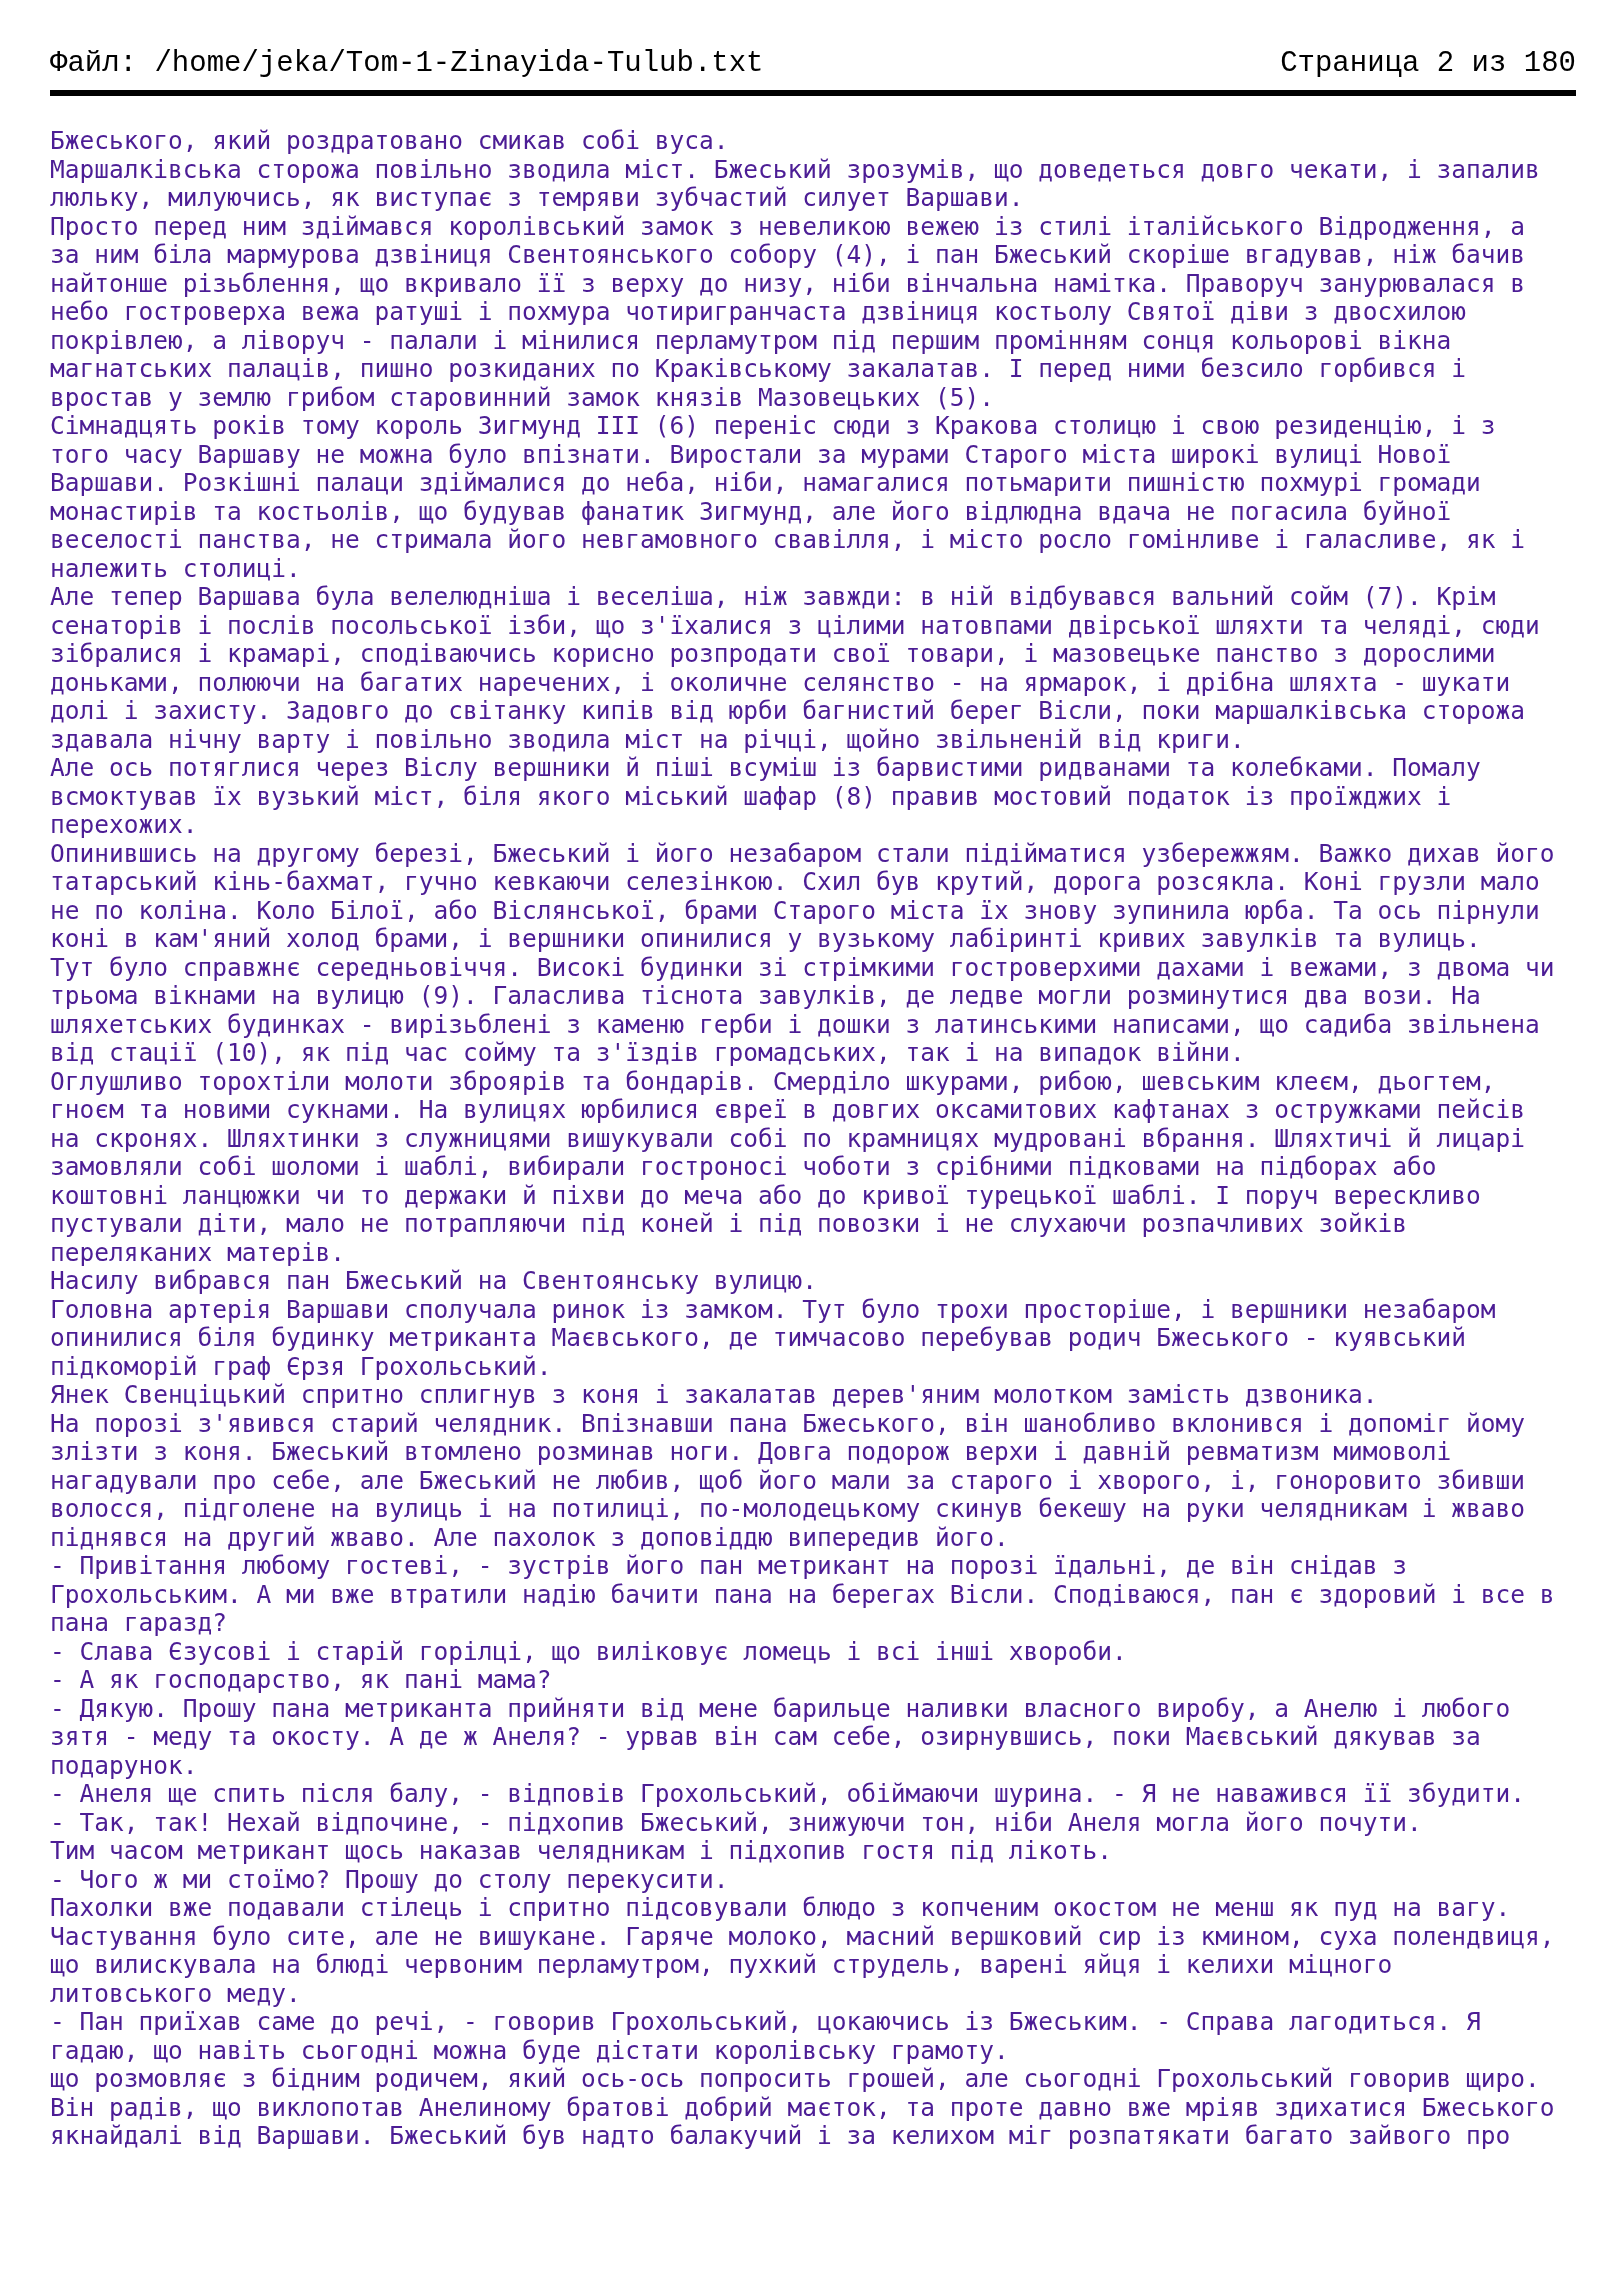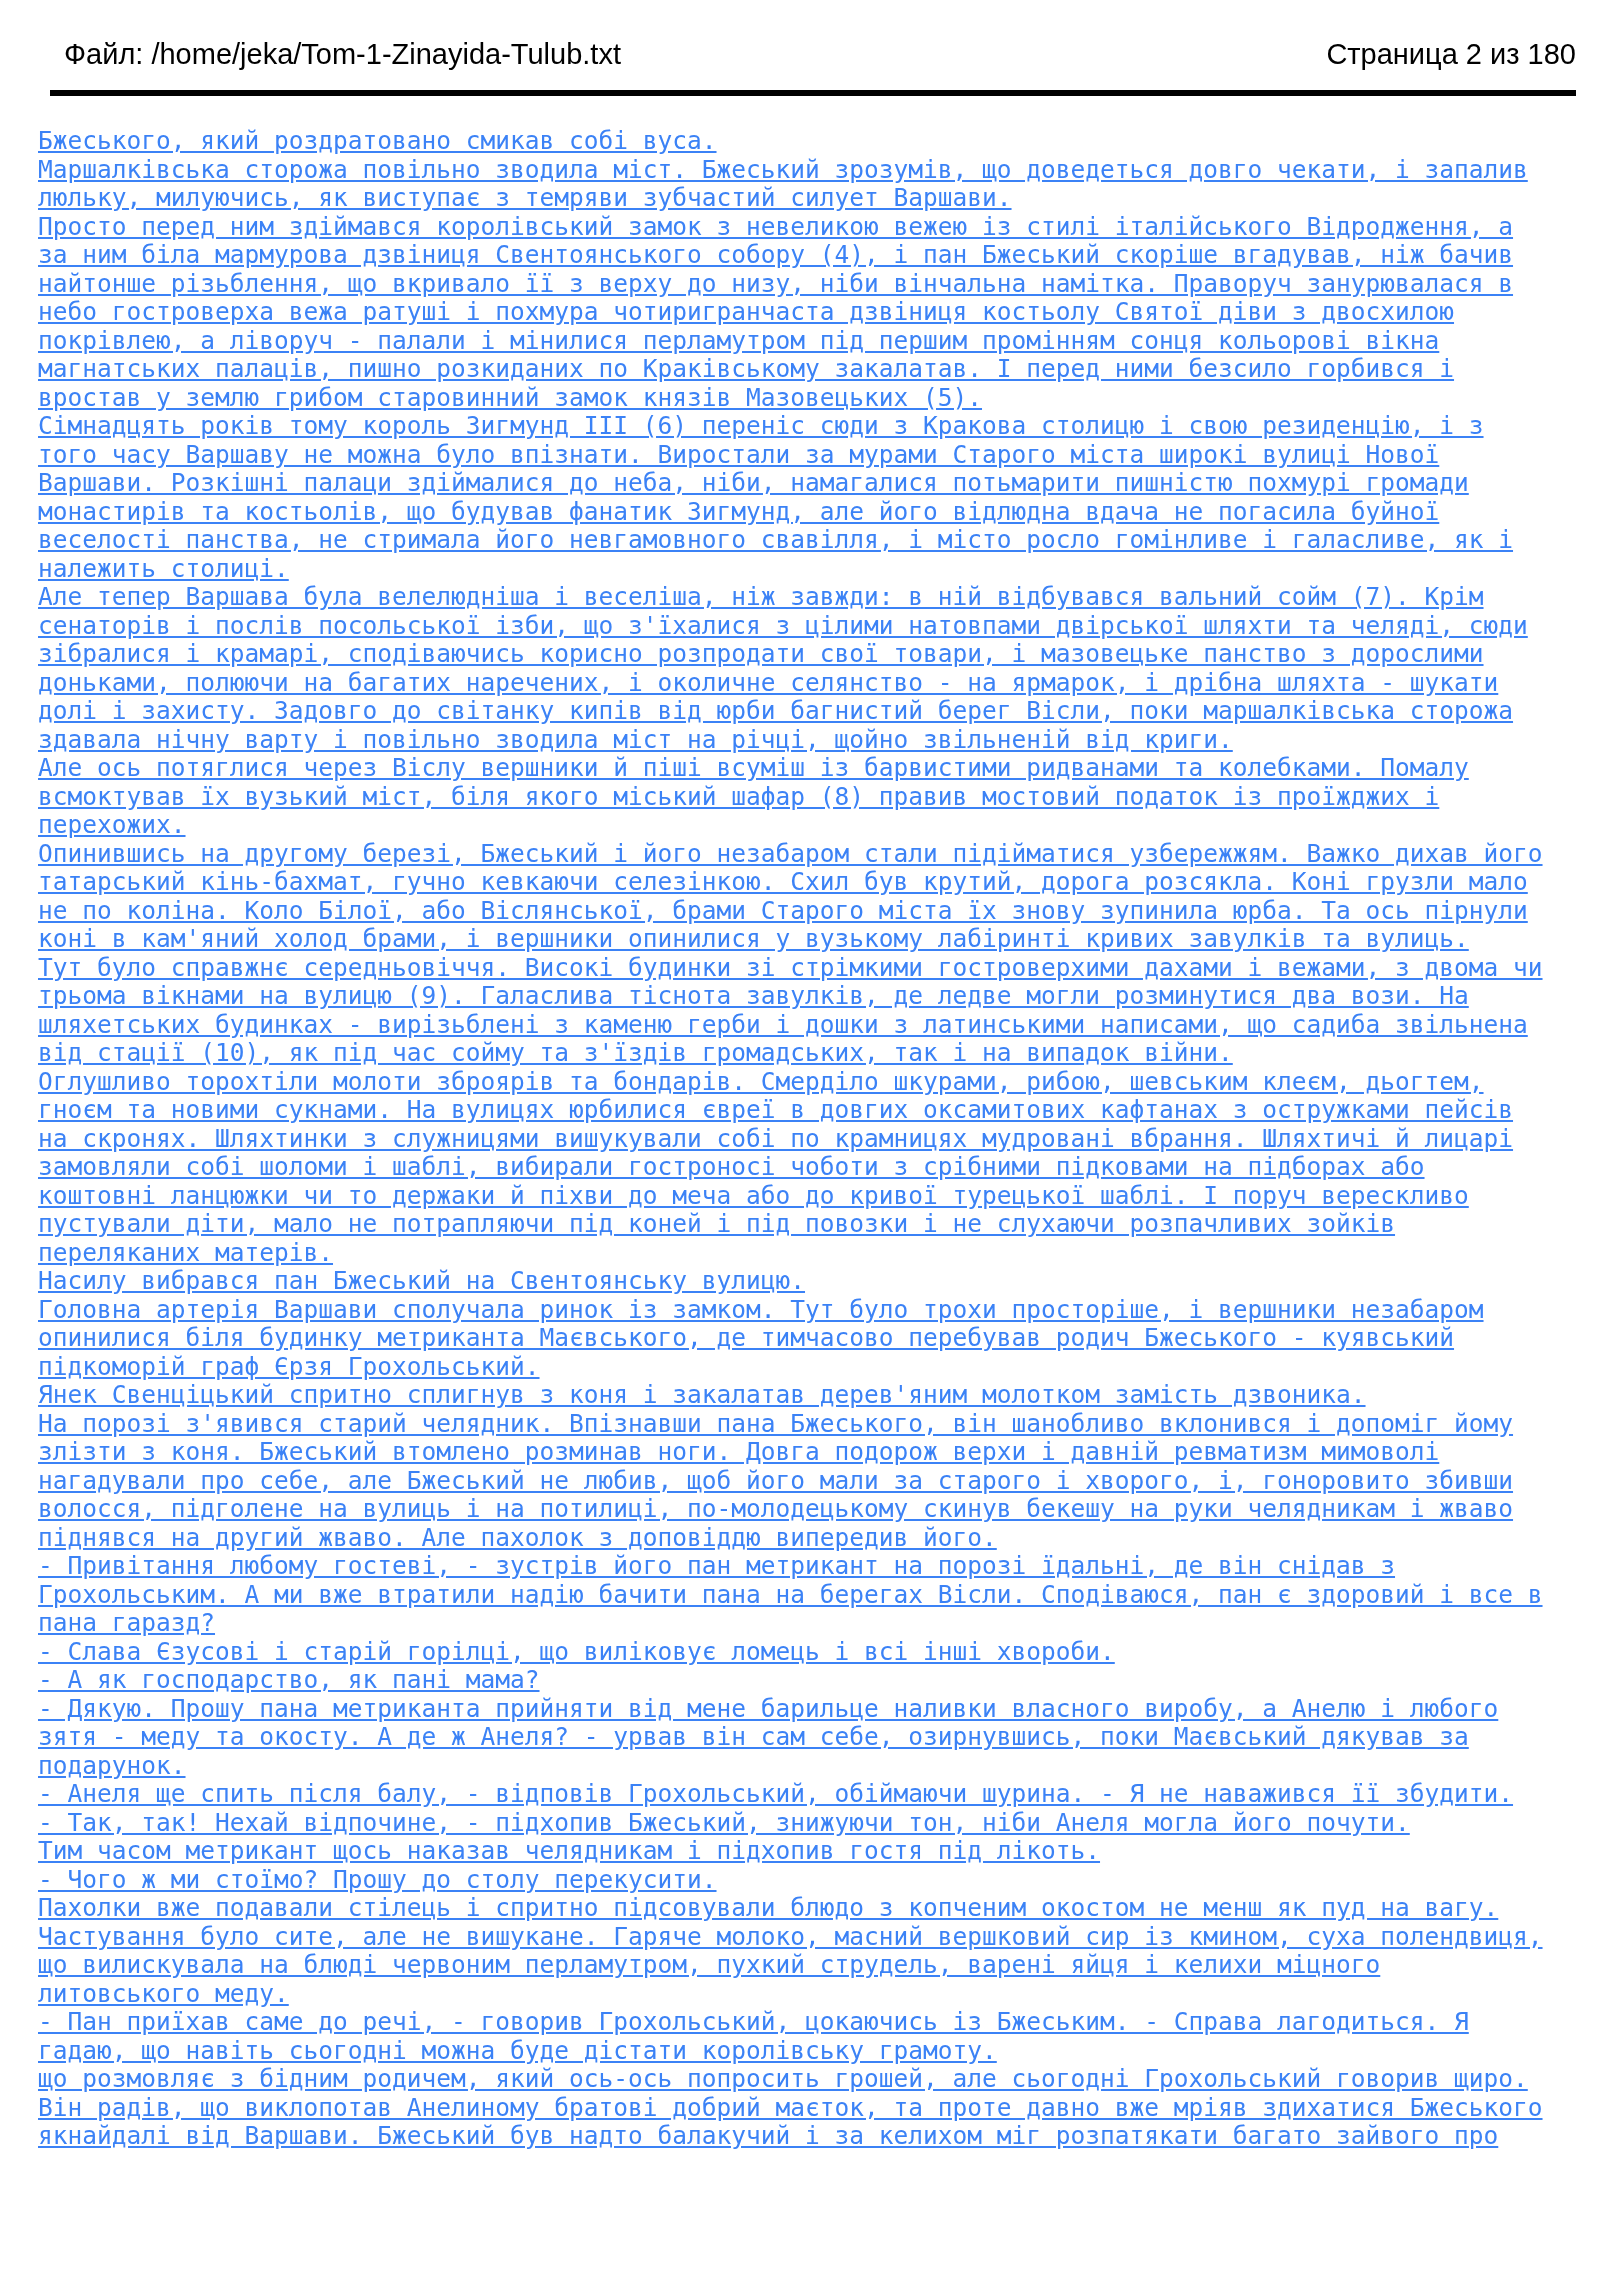--- a/index.html
+++ b/index.html
@@ -12,48 +12,46 @@
     width: 1623px;
     height: 2295px;
     background: #ffffff;
     color: #000000;
     overflow: hidden;
   }
   .header {
     position: absolute;
     left: 50px;
     right: 47px;
-    top: 38px;
+    top: 47px;
     display: flex;
     justify-content: space-between;
     align-items: baseline;
-    font-family: Liberation Sans, sans-serif;
+    font-family: Liberation Mono, monospace;
     font-size: 29px;
     font-weight: 400;
     color: #000000;
     white-space: nowrap;
-    margin-left: 14px;
   }
   .rule {
     position: absolute;
     left: 50px;
     right: 47px;
     top: 90px;
     height: 5.9px;
     background: #000000;
   }
   .body-text {
     position: absolute;
-    left: 38px;
+    left: 50px;
     top: 127px;
     font-family: "DejaVu Sans Mono", "Liberation Mono", monospace;
     font-size: 24.5px;
     line-height: 28.5px;
-    color: #3b82f6;
-    text-decoration: underline;
+    color: #4c1d95;
   }
   .body-text .line {
     height: 28.5px;
     white-space: pre;
   }
 </style>
 </head>
 <body>
 
 <div class="page">

